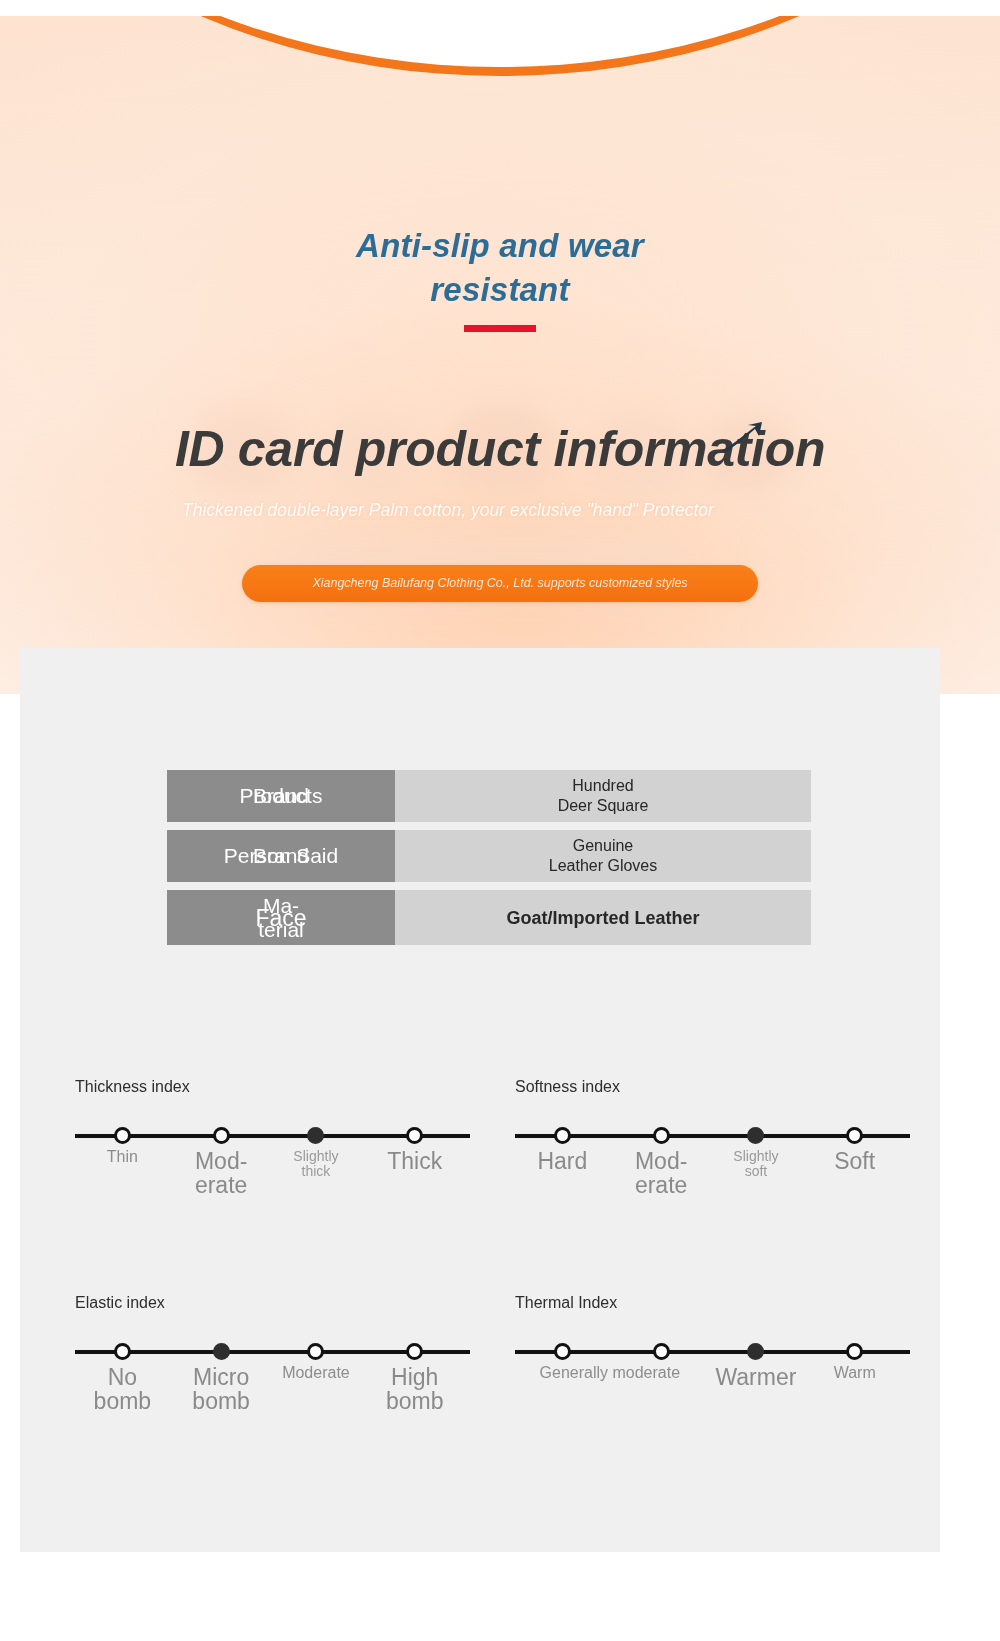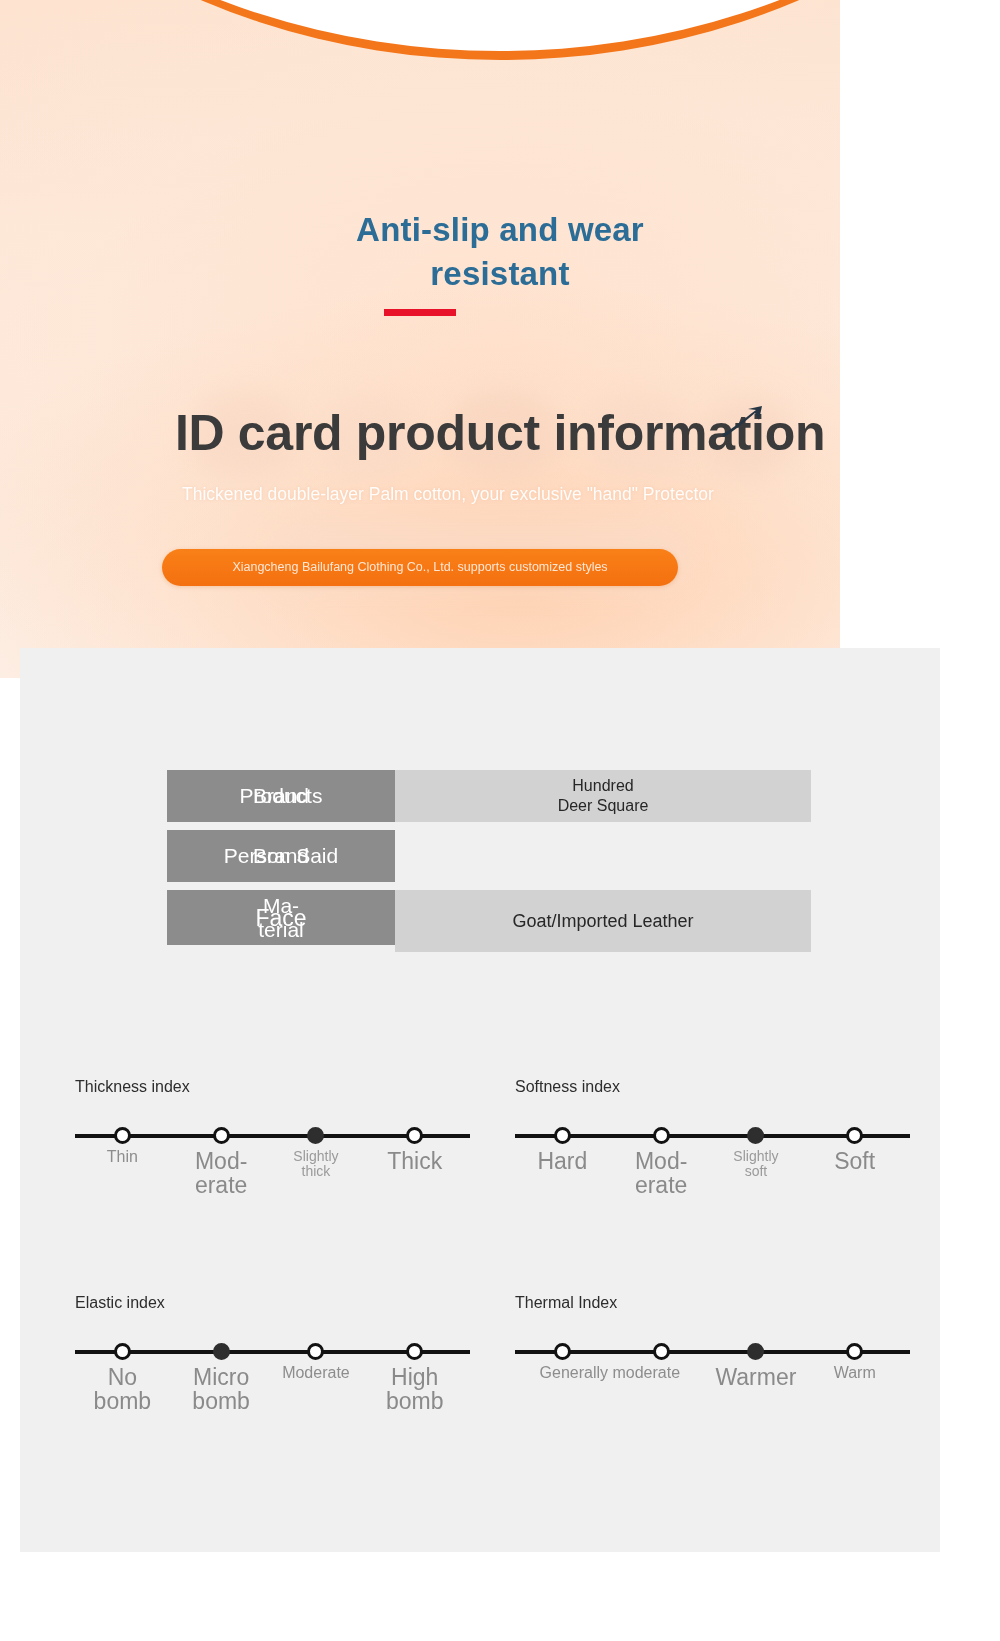--- a/index.html
+++ b/index.html
@@ -12,24 +12,25 @@
     background: #ffffff;
     font-family: "Liberation Sans", sans-serif;
     overflow: hidden;
     position: relative;
   }
 
   
   #hero {
     position: absolute;
     left: 0;
-    top: 0;
-    width: 840px;
+    top: 16px;
+    width: 1000px;
     height: 678px;
     overflow: hidden;
+    font-style: italic;
   }
   #hero-bg {
     position: absolute;
     left: 0;
     top: 0;
     width: 1000px;
     height: 678px;
     background:
       radial-gradient(ellipse 620px 300px at 52% 86%, rgba(255,205,170,0.85) 0%, rgba(255,214,184,0.40) 55%, rgba(255,222,198,0.0) 100%),
       radial-gradient(ellipse 700px 420px at 50% 48%, rgba(255,226,206,0.9) 0%, rgba(254,231,214,0.55) 60%, rgba(255,237,224,0.0) 100%),
@@ -178,21 +179,21 @@
     background: #d2d2d2;
     color: #272727;
     display: flex;
     align-items: center;
     justify-content: center;
     font-size: 16px;
     line-height: 20px;
     text-align: center;
   }
   .spec-row.r1 .spec-value, .spec-row.r2 .spec-value { height: 52px; }
-  .spec-row.r3 .spec-value { height: 62px; font-size: 18px; }
+  .spec-row.r3 .spec-value { height: 55px; font-size: 18px; font-weight: bold; }
 
   
   #index-grid {
     position: absolute;
     left: 0;
     top: 430px;
     width: 920px;
   }
   .idx-col-left  { position: absolute; left: 55px;  width: 395px; }
   .idx-col-right { position: absolute; left: 495px; width: 395px; }
@@ -290,20 +291,22 @@
       </div>
       <div class="spec-value" style="white-space:pre-line;">Hundred
 Deer Square</div>
     </div>
 
     <div class="spec-row r2">
       <div class="spec-label">
         <span class="ovl en">Brand</span>
         <span class="ovl zh">Person Said</span>
       </div>
+      <div class="spec-value" style="white-space:pre-line;">Genuine
+Leather Gloves</div>
     </div>
 
     <div class="spec-row r3">
       <div class="spec-label">
         <span class="ovl en">Face</span>
         <span class="ovl zh" style="white-space:pre-line;">Ma-
 terial</span>
       </div>
       <div class="spec-value">Goat/Imported Leather</div>
     </div>

